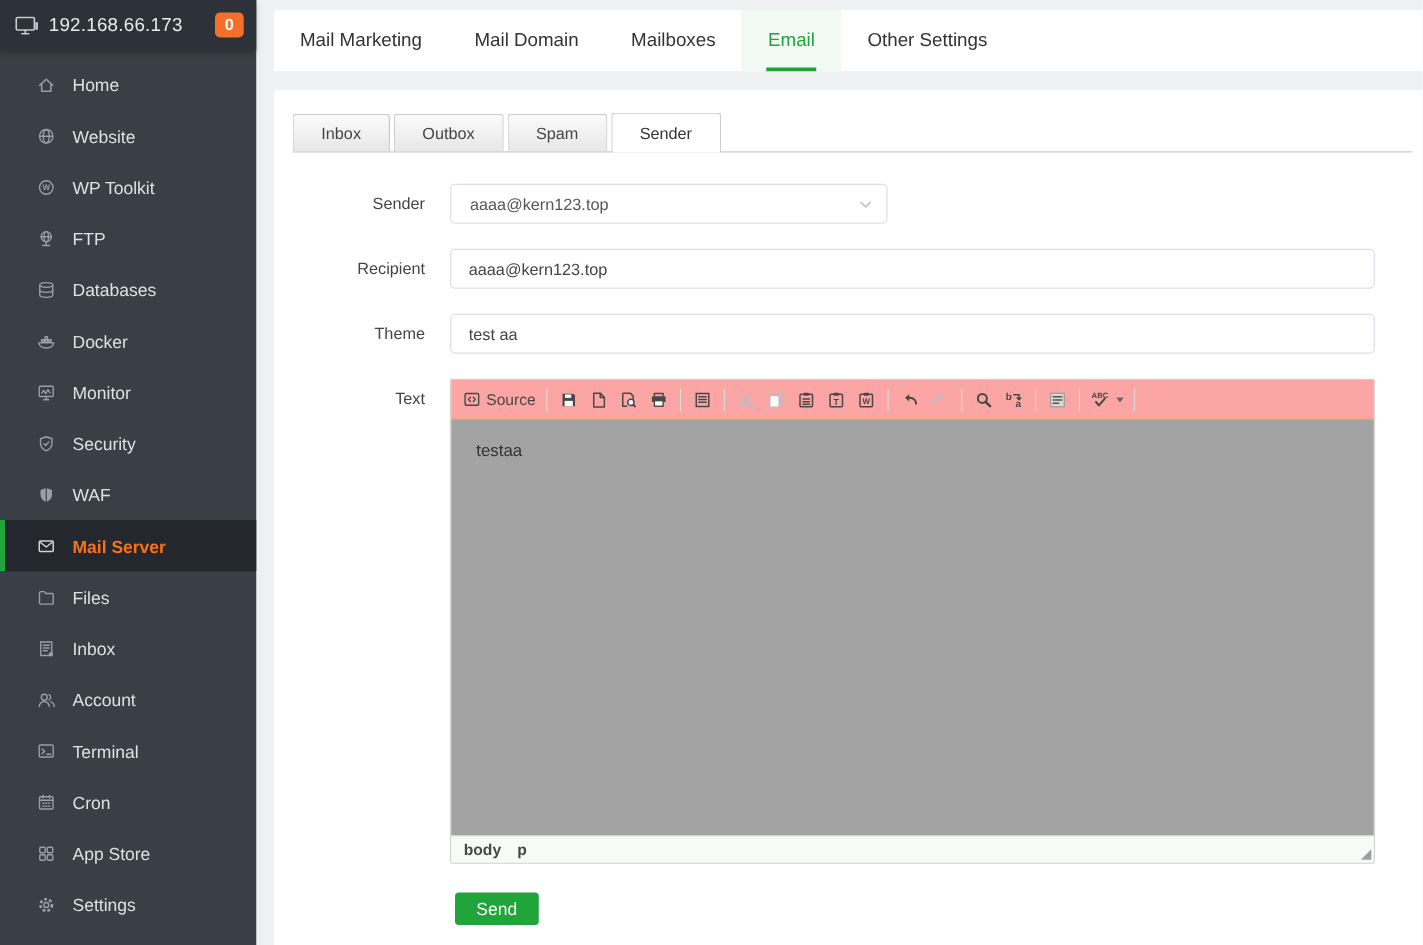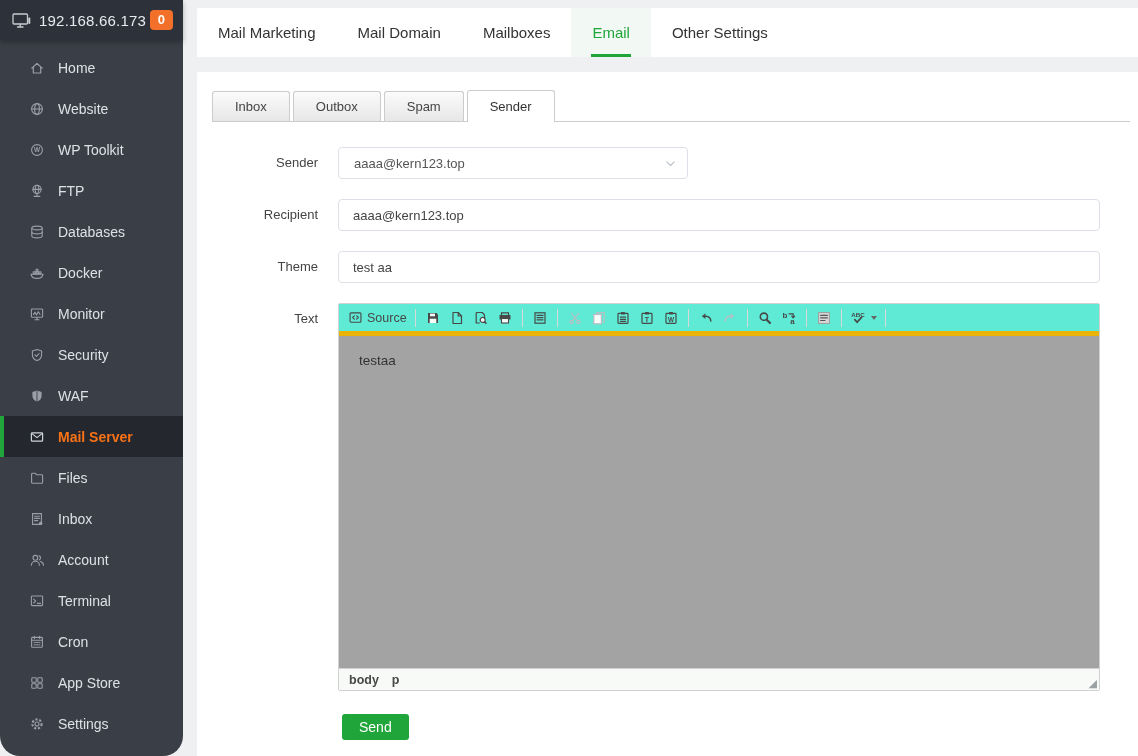--- a/index.html
+++ b/index.html
@@ -1,21 +1,21 @@
 <!DOCTYPE html>
 <html><head>
 <meta charset="utf-8">
 <style>
   * { margin:0; padding:0; box-sizing:border-box; }
   html,body { width:1138px; height:756px; overflow:hidden; }
   body { font-family:"Liberation Sans","DejaVu Sans",sans-serif; background:#eef0f1; font-size:14px; color:#333; }
   .app { position:relative; width:1138px; height:756px; display:flex; }
 
   
-  .sidebar { width:183px; height:756px; background:#3a3e46; flex:none; display:flex; flex-direction:column;border-radius:20px; }
+  .sidebar { width:205px; height:756px; background:#3a3e46; flex:none; display:flex; flex-direction:column; }
   .sidebar-header { height:40px; background:#2d3139; display:flex; align-items:center; padding:0 10px 0 12px; box-shadow:0 2px 5px rgba(0,0,0,.28); position:relative; z-index:2; }
   .sidebar-header .srv-icon { color:#c7ccd2; display:flex; margin-right:8px; }
   .server-ip { color:#e7eaee; font-size:15px; letter-spacing:.2px; flex:1; white-space:nowrap; }
   .badge { background:#f3702b; color:#fff; font-weight:bold; font-size:13px; border-radius:4px; padding:2px 8px; line-height:16px; }
   .nav { padding-top:7px; }
   .nav-item { height:41px; display:flex; align-items:center; padding-left:29px; color:#dde1e6; cursor:pointer; position:relative; }
   .nav-item .nav-icon { width:16px; height:16px; color:#99a0a8; margin-right:13px; display:flex; flex:none; }
   .nav-item.active { background:#24272e; color:#f97316; font-weight:bold; }
   .nav-item.active::before { content:""; position:absolute; left:0; top:0; bottom:0; width:4px; background:#20a53a; }
   .nav-item.active .nav-icon { color:#cfd4da; }
@@ -41,21 +41,21 @@
   .form-field { flex:1; margin-right:38px; min-width:0; }
 
   .select-box { width:350px; height:32px; border:1px solid #dcdfe6; border-radius:4px; background:#fff; display:flex; align-items:center; padding:0 10px 0 15px; cursor:pointer; }
   .select-box .select-value { flex:1; font-size:13px; color:#555; }
   .select-box .chev { color:#c0c4cc; display:flex; }
 
   .text-input { width:100%; height:32px; border:1px solid #dcdfe6; border-radius:4px; padding:0 14px; font-size:13px; color:#444; font-family:inherit; outline:none; background:#fff; }
 
   
   .editor { border:1px solid #d1d1d1; border-radius:2px; }
-  .toolbar { background:#5eead4; border-bottom:5px solid #eab308; height:32px; display:flex; align-items:center; padding:0 6px; }
+  .toolbar { background:#fca5a5; border-bottom:1px solid #eab308; height:32px; display:flex; align-items:center; padding:0 6px; }
   .tb-btn { height:24px; min-width:24px; display:flex; align-items:center; justify-content:center; border-radius:2px; color:#484848; cursor:pointer; padding:0 3px; }
   .tb-btn.disabled { color:#b9bec4; cursor:default; }
   .tb-btn .tb-label { font-size:12.5px; margin-left:4px; color:#484848; }
   .tb-sep { width:1px; height:18px; background:#d8d8d8; margin:0 5px; flex:none; }
   .caret { width:0; height:0; border-left:3.5px solid transparent; border-right:3.5px solid transparent; border-top:4px solid #666; margin-left:4px; }
   .editor-content { background:#a3a3a3; height:332px; padding:17px 20px; font-size:13.5px; color:#333; outline:none; cursor:text; }
   .elements-path { background:#f7faf7; border-top:1px solid #d1d1d1; height:22px; display:flex; align-items:center; padding:0 10px; position:relative; }
   .path-item { font-size:12.5px; font-weight:bold; color:#484848; margin-right:13px; cursor:pointer; }
   .resize-grip { position:absolute; right:2px; bottom:1px; font-size:11px; color:#9aa0a6; cursor:nwse-resize; line-height:1; }
 

